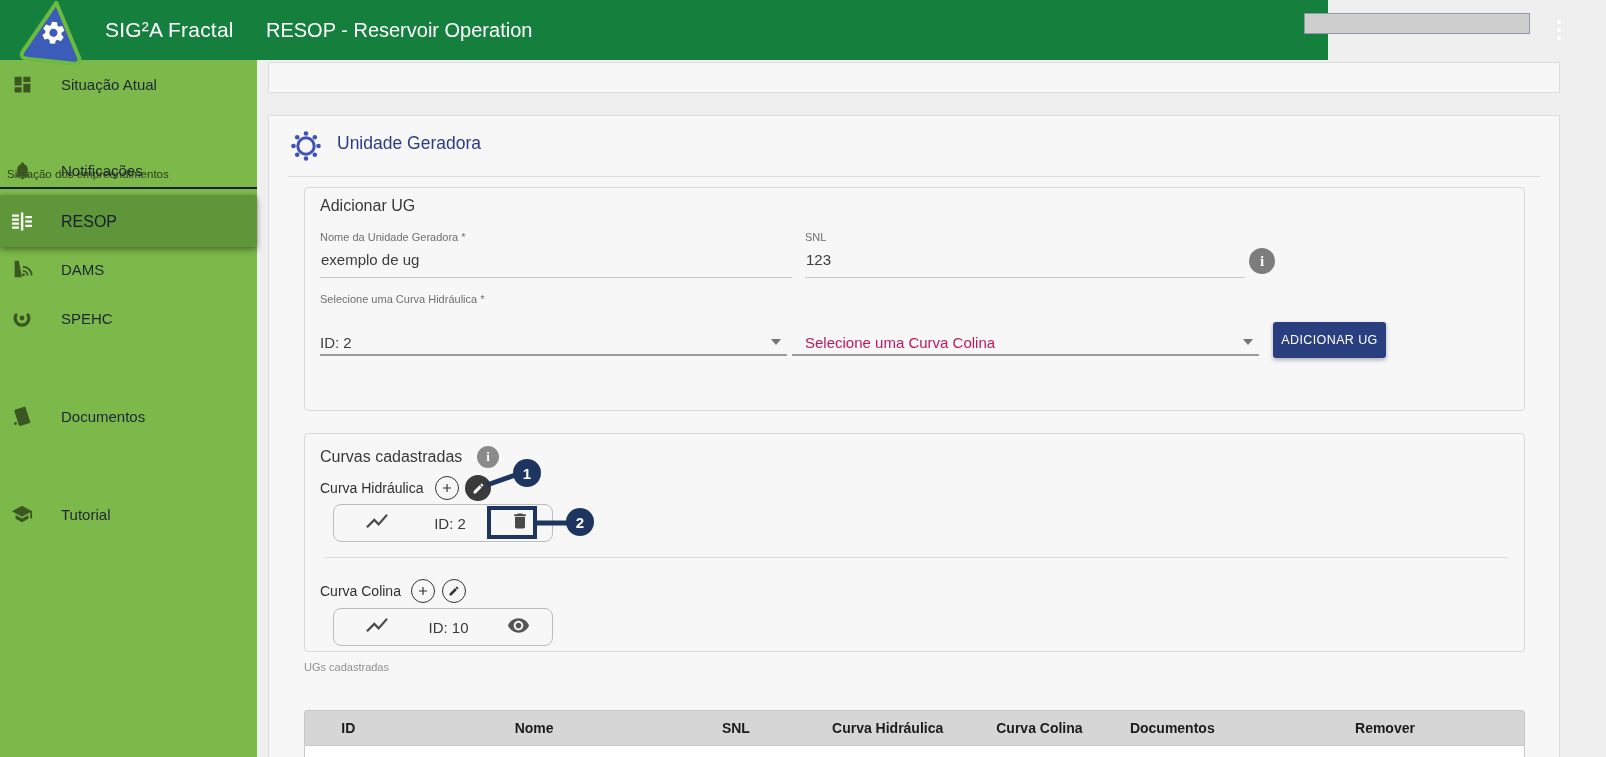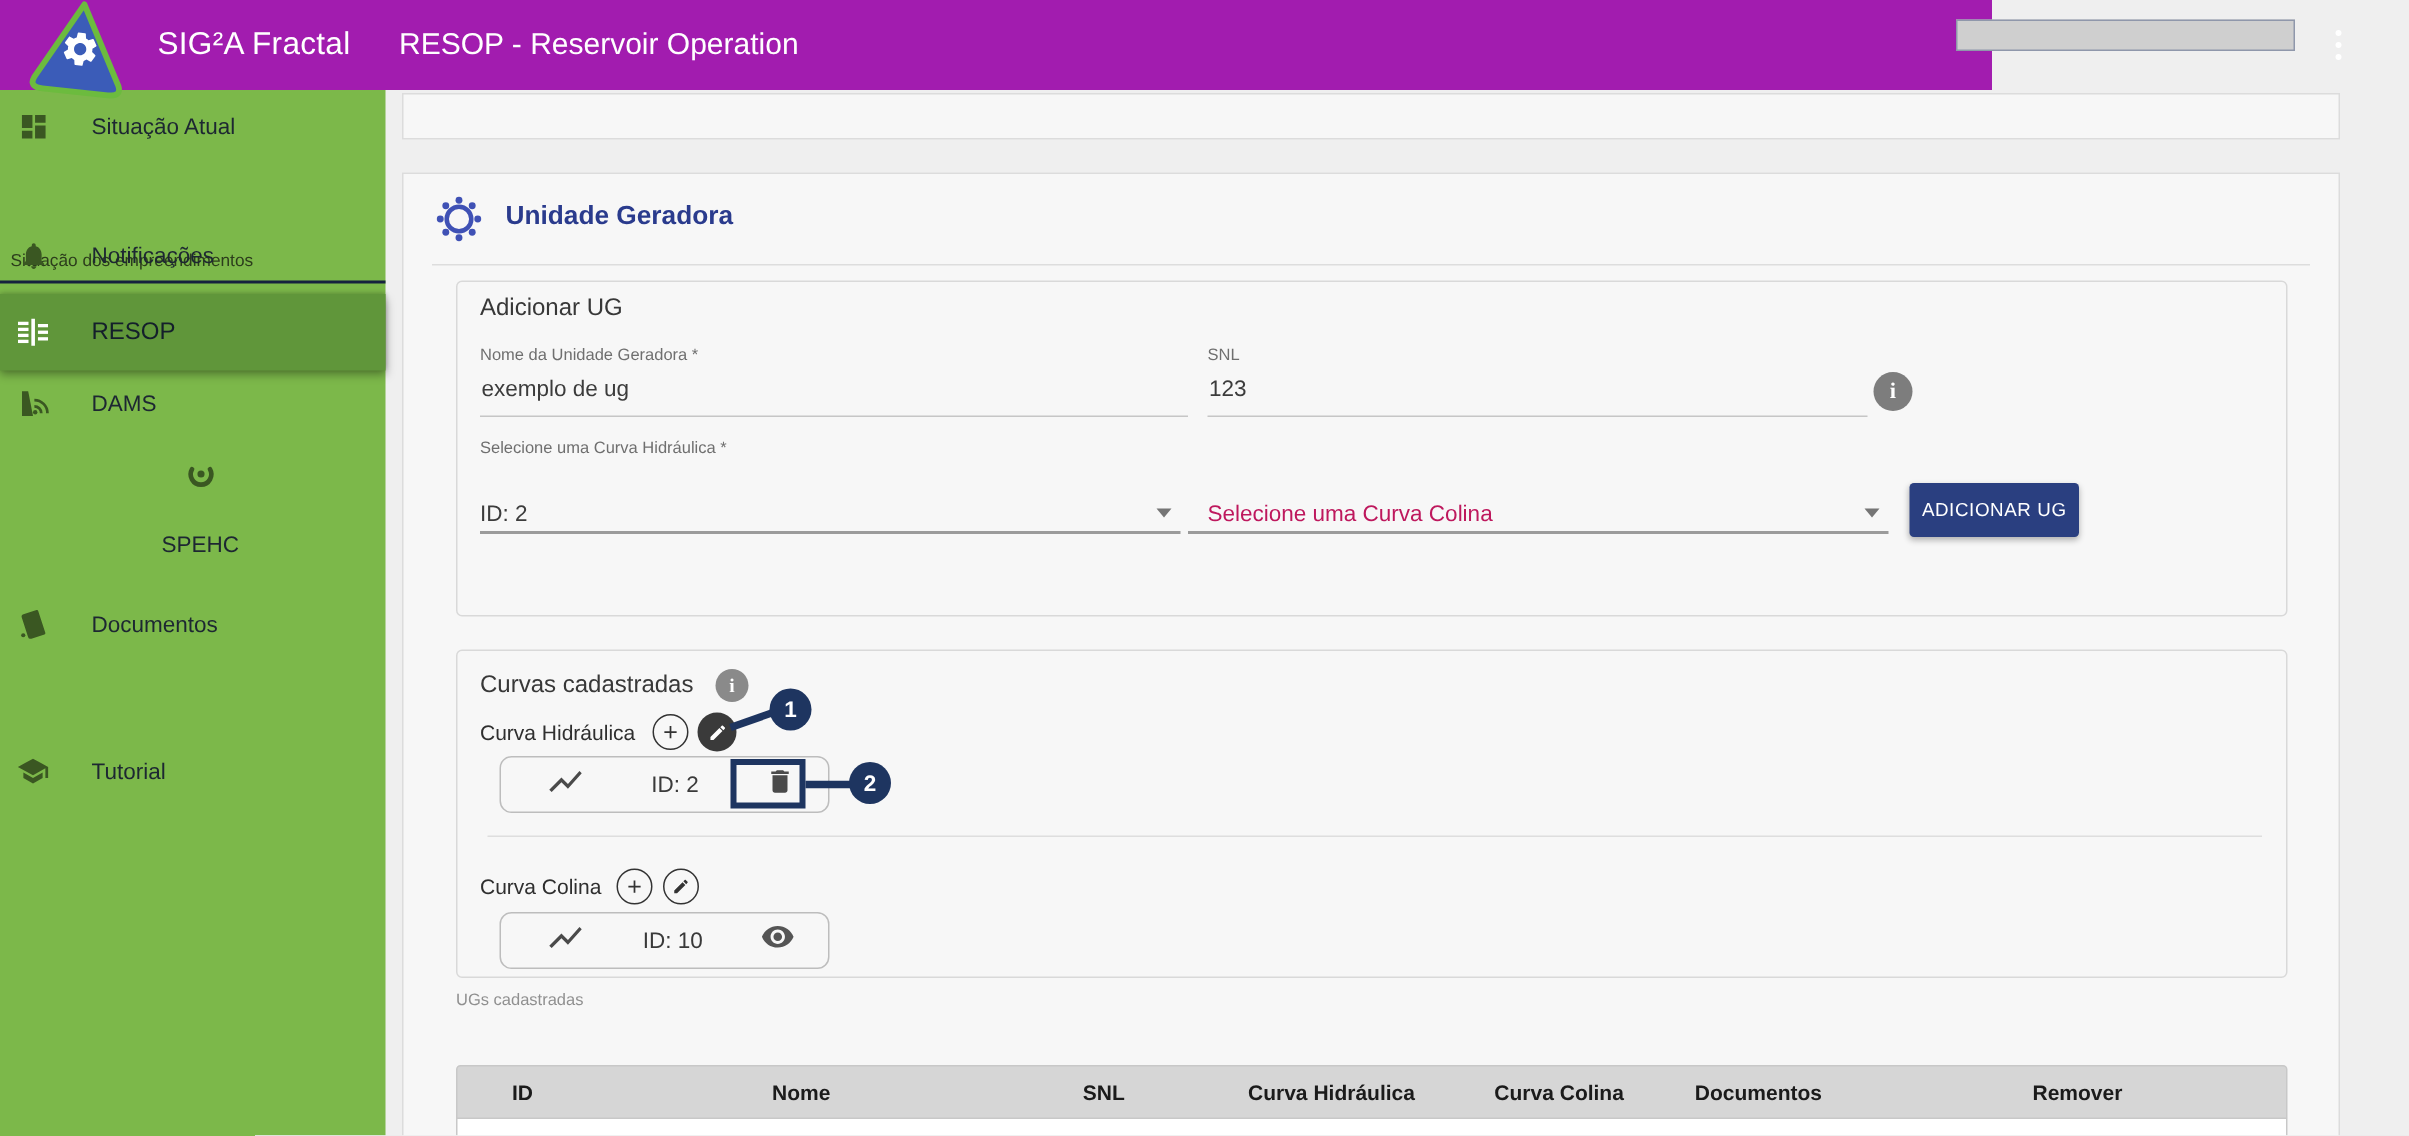--- a/index.html
+++ b/index.html
@@ -1,21 +1,21 @@
 <!DOCTYPE html>
 <html><head>
 <meta charset="utf-8">
 <style>
   * { margin:0; padding:0; box-sizing:border-box; }
   html,body { background:#e8e8e8; }
   body { font-family:"Liberation Sans","DejaVu Sans",sans-serif; }
   #app { position:relative; width:1606px; height:757px; background:#efefef; overflow:hidden; }
 
   
-  .topbar { position:absolute; left:0; top:0; width:1328px; height:60px; background:#a21caf; z-index:30; }
+  .topbar { position:absolute; left:0; top:0; width:1328px; height:60px; background:#15803d; z-index:30; }
   .brand { position:absolute; left:105px; top:0; height:60px; display:flex; align-items:center;
            color:#fff; font-size:21px; letter-spacing:.2px; }
   .apptitle { position:absolute; left:266px; top:0; height:60px; display:flex; align-items:center;
               color:#fff; font-size:20px; }
   .topbar-box { position:absolute; left:1304px; top:13px; width:226px; height:21px;
                 background:#cfcfcf; border:1px solid #8f97ab; }
   .kebab { position:absolute; left:1549px; top:12px; width:20px; height:36px; display:flex;
            flex-direction:column; align-items:center; justify-content:center; gap:4px; cursor:pointer; }
   .kebab i { width:4px; height:4px; border-radius:50%; background:#fff; }
   .logo { position:absolute; left:12px; top:-2px; z-index:40; }
@@ -31,21 +31,21 @@
   .side-item.active .sicon { color:#ffffff; }
   .side-section { position:absolute; left:7px; top:108px; font-size:11.5px; color:#2c3d1c; }
   .side-divider { position:absolute; left:0; top:127px; width:257px; height:2px; background:#16233e; }
 
   
   .card { position:absolute; background:#f7f7f7; border:1px solid #dcdcdc; }
   .outer-strip { left:268px; top:62px; width:1292px; height:31px; }
   .outer-card  { left:268px; top:115px; width:1292px; height:700px; }
 
   .section-head-icon { position:absolute; left:288px; top:128px; }
-  .section-title { position:absolute; left:337px; top:133px; font-size:17.5px; font-weight:700; color:#2a3b8d; }
+  .section-title { position:absolute; left:337px; top:133px; font-size:17.5px; font-weight:400; color:#2a3b8d; }
   .section-divider { position:absolute; left:288px; top:176px; width:1252px; height:1px; background:#ddd; }
 
   .inner-card { position:absolute; background:#f7f7f7; border:1px solid #d9d9d9; border-radius:4px; }
   .add-card    { left:304px; top:187px; width:1221px; height:224px; }
   .curves-card { left:304px; top:433px; width:1221px; height:219px; }
 
   .card-title { position:absolute; font-size:16px; color:#383838; }
 
   .f-label { position:absolute; font-size:11px; color:#6f6f6f; }
   .f-input { position:absolute; height:30px; border:none; outline:none; background:transparent;
@@ -168,21 +168,21 @@
         <svg width="22" height="22" viewBox="0 0 24 24" fill="currentColor">
           <path d="M4 3h4.5L12 21H4z"></path>
           <path d="M13 14a5 5 0 0 1 5 5" fill="none" stroke="currentColor" stroke-width="2"></path>
           <path d="M13 9.5a9.5 9.5 0 0 1 9.5 9.5" fill="none" stroke="currentColor" stroke-width="2"></path>
           <circle cx="13.6" cy="18.4" r="1.6"></circle>
         </svg>
       </span>
       <span>DAMS</span>
     </div>
 
-    <div class="side-item" style="top:244px;flex-direction:column;">
+    <div class="side-item" style="top:244px;">
       <span class="sicon">
         <svg width="22" height="22" viewBox="0 0 24 24">
           <path d="M5.5 8.5a7.5 7.5 0 1 0 13 0" fill="none" stroke="currentColor" stroke-width="3.4" stroke-linecap="round"></path>
           <circle cx="12" cy="12" r="2.6" fill="currentColor"></circle>
         </svg>
       </span>
       <span>SPEHC</span>
     </div>
 
 

